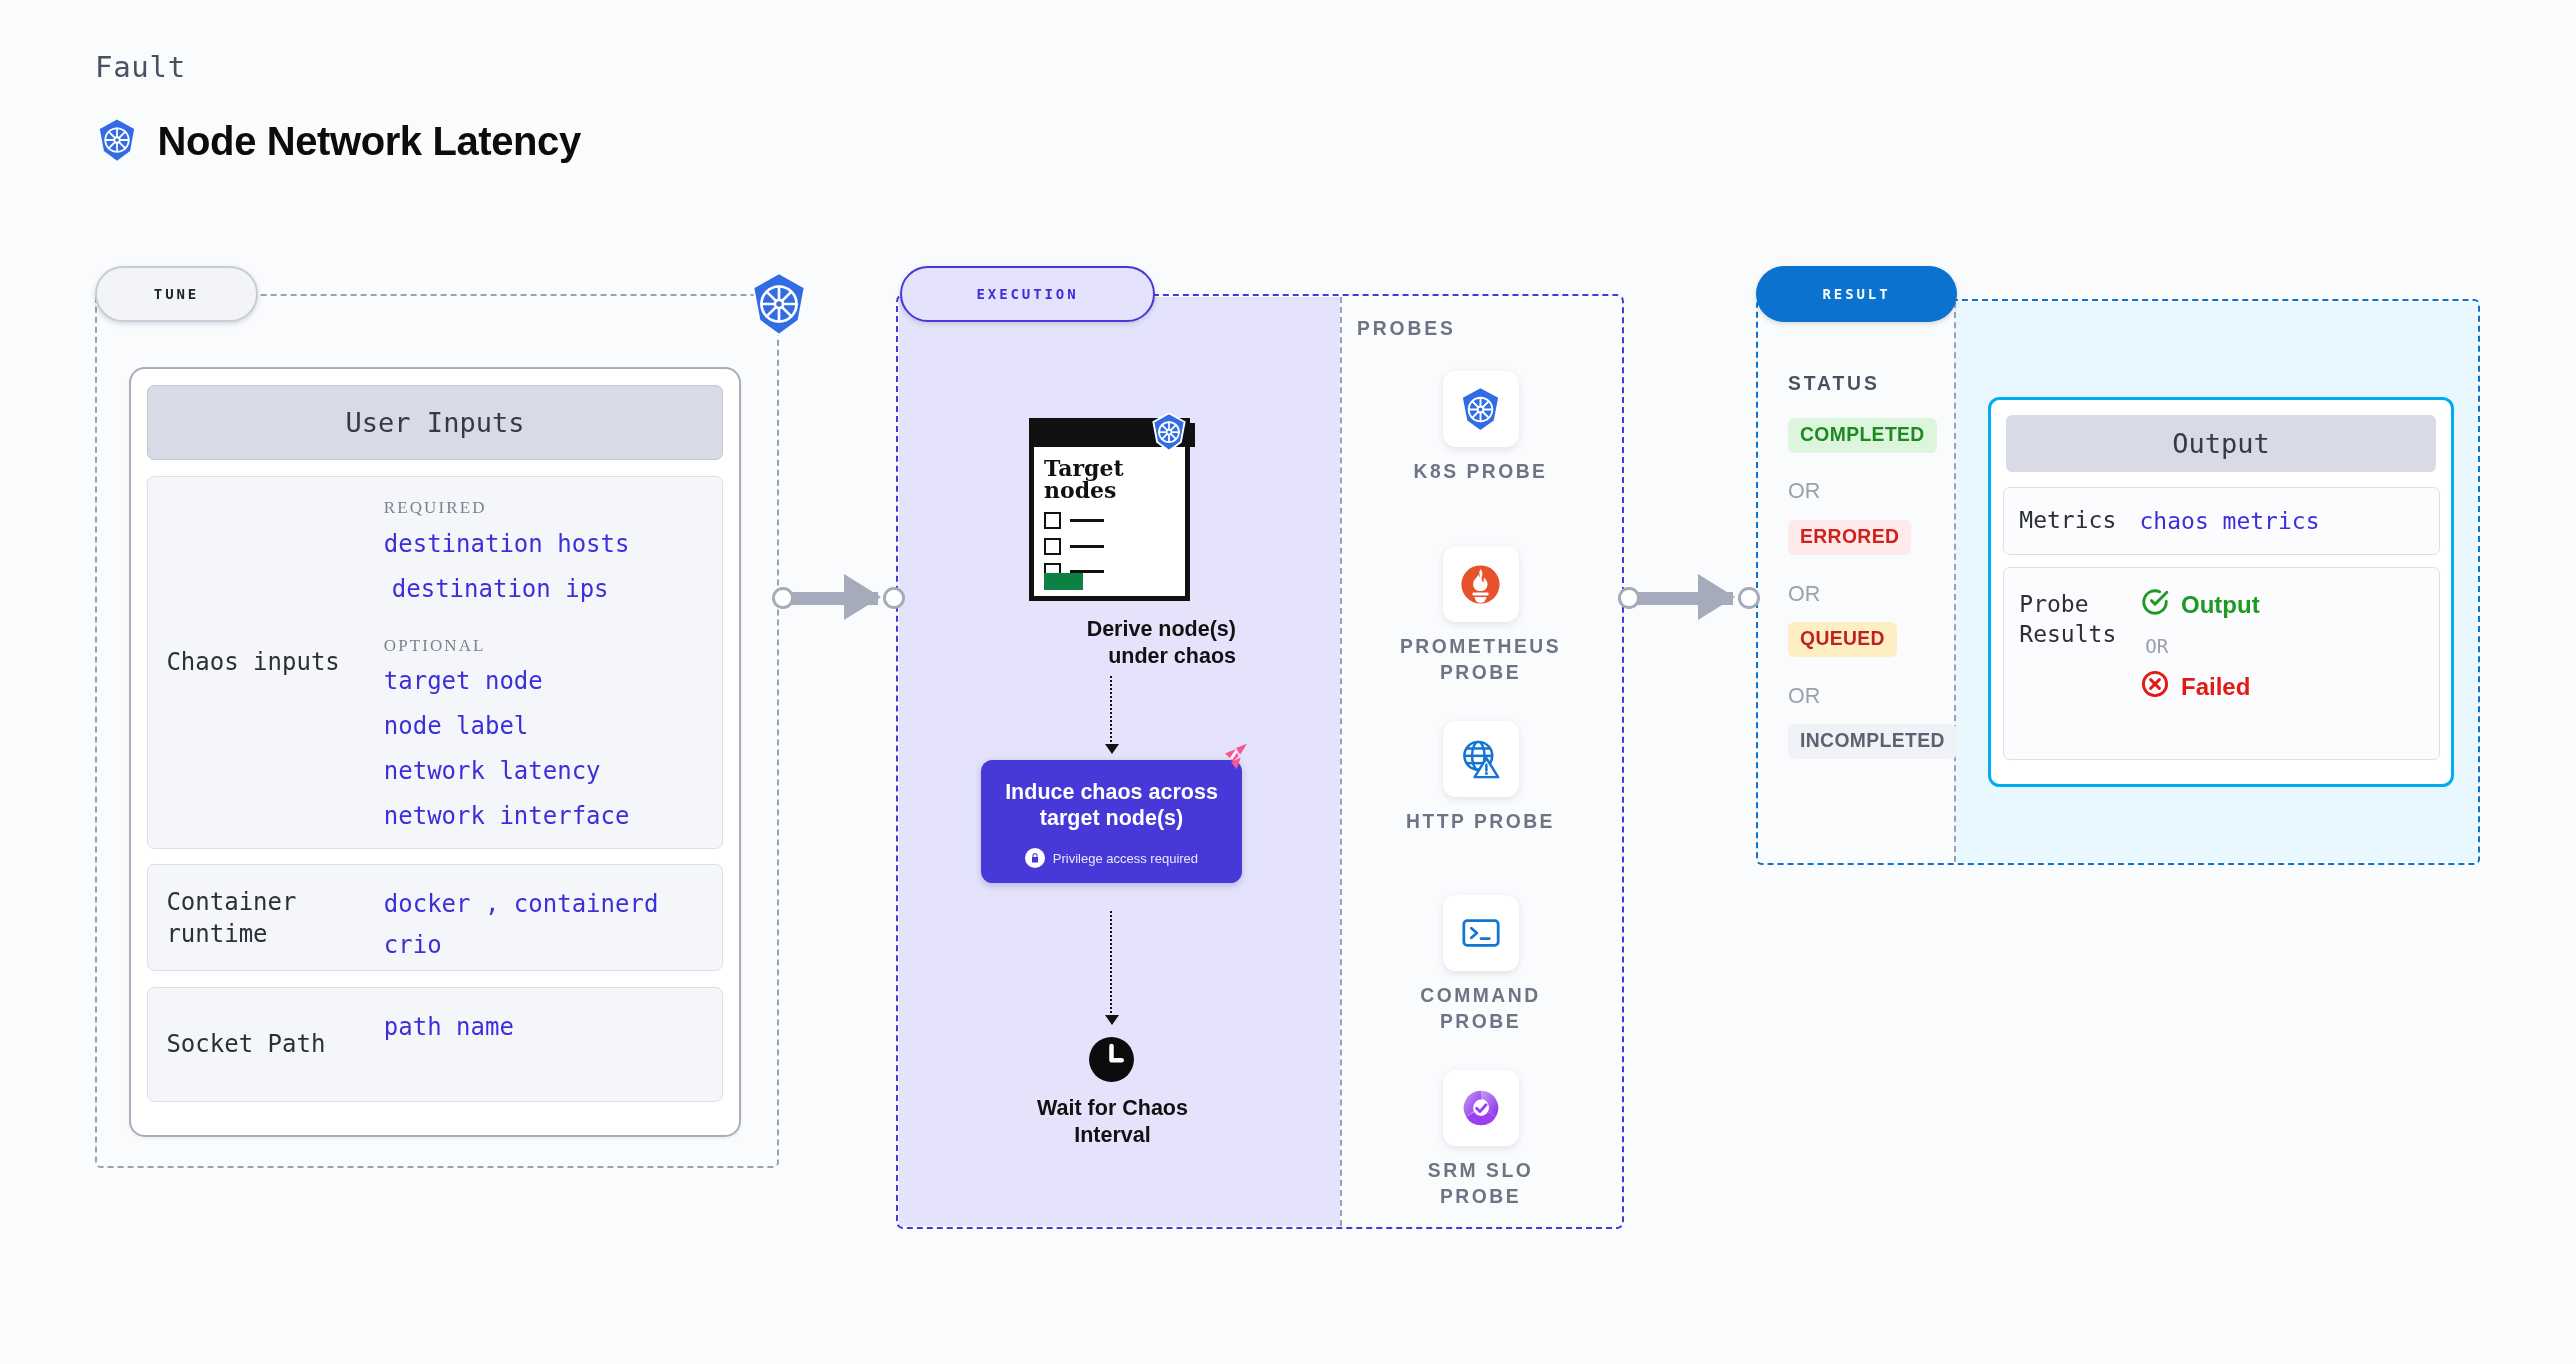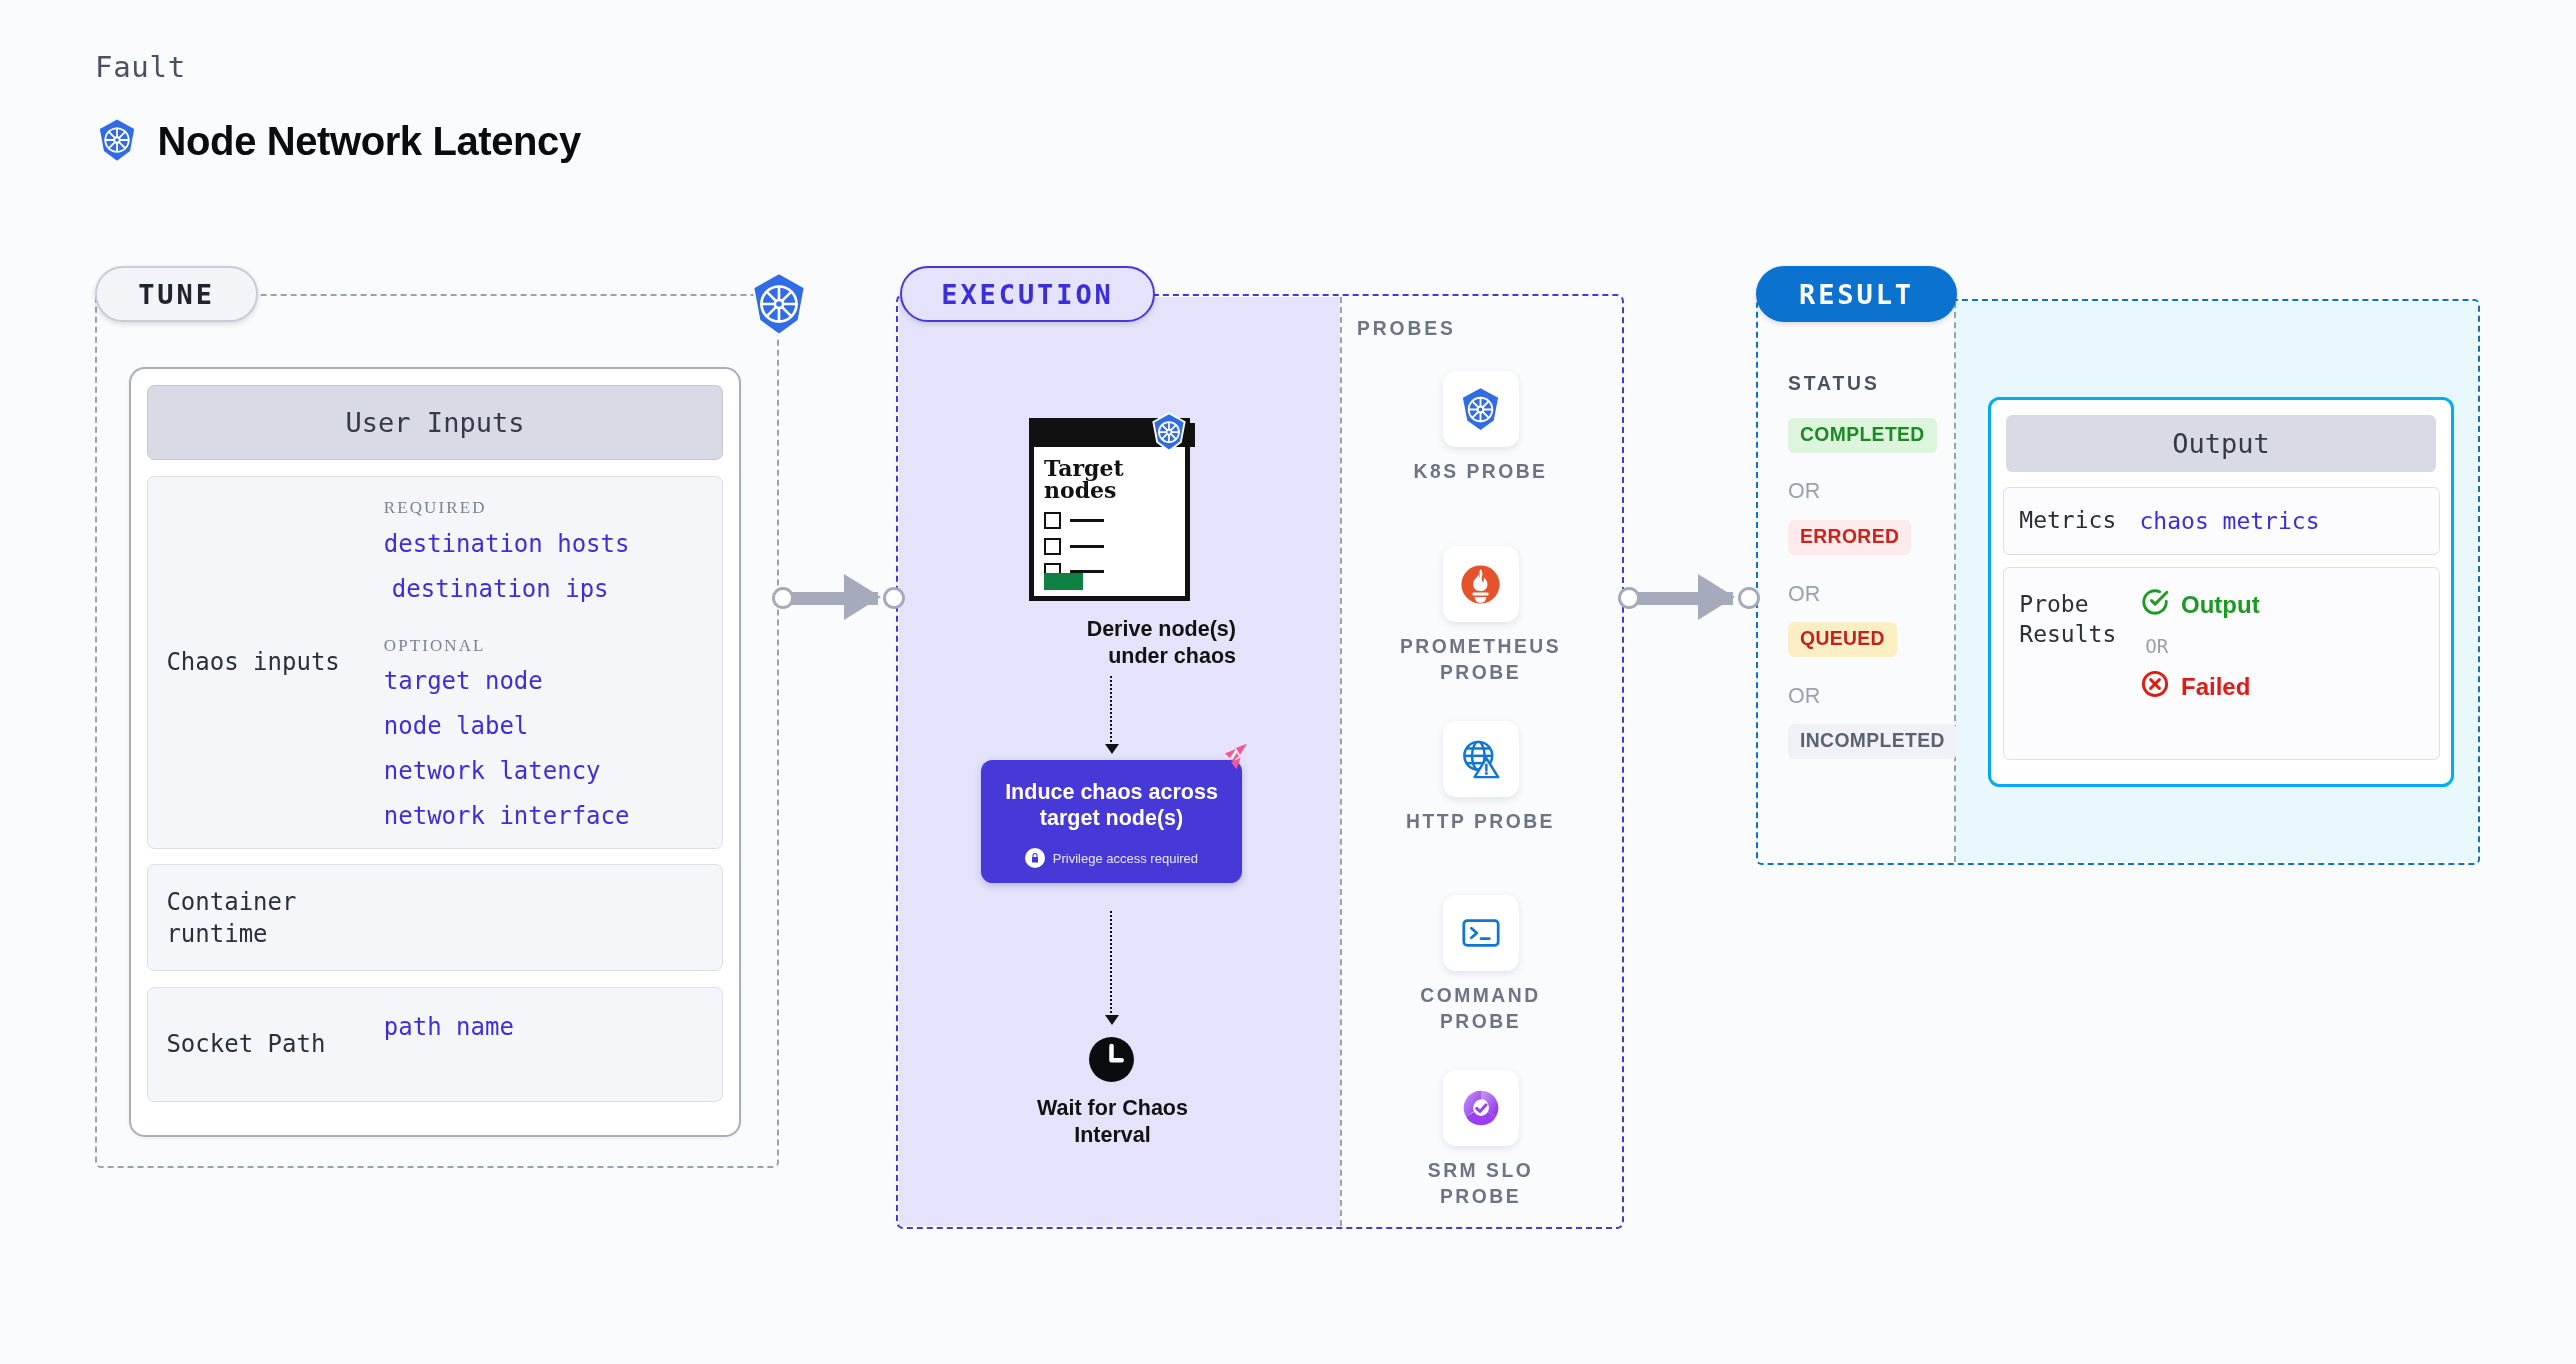--- a/index.html
+++ b/index.html
@@ -17,21 +17,21 @@
   #hdr-fault {
     position:absolute; left:95px; top:50px;
     font-family:"DejaVu Sans Mono","Liberation Mono",monospace;
     font-size:29px; color:#4a5163; letter-spacing:0.7px;
   }
   #hdr-row { position:absolute; left:95px; top:118px; display:flex; align-items:center; gap:18.6px; }
   #hdr-title { font-size:40px; font-weight:bold; color:#0b0c0e; letter-spacing:-0.4px;
                font-family:"Liberation Sans",sans-serif; }
   .pill {
     position:absolute; display:flex; align-items:center; justify-content:center;
-    border-radius:716px; font-size:27px; font-weight:bold; letter-spacing:2.9px;
+    border-radius:716px; font-size:14px; font-weight:bold; letter-spacing:2.9px;
     font-family:"DejaVu Sans Mono","Liberation Mono",monospace;
     z-index:6; box-shadow:0 2.1px 5px rgba(30,35,60,.16);
   }
   #tune-dash {
     position:absolute; left:95px; top:294px; width:684px; height:874px;
     border:2.1px dashed #9aa1b0; border-radius:5.7px; background:transparent;
   }
   #tune-pill {
     left:95px; top:266px; width:163px; height:56px;
     background:#f3f4f8; color:#20242e; border:2.1px solid #c9ccd6;
@@ -257,20 +257,28 @@
       <div class="val">node label</div>
       <div class="val">network latency</div>
       <div class="val">network interface</div>
     </div>
   </div>
 
   <div class="sec" style="height:107px;">
     <div class="sec-label">
       <span>Container runtime</span>
     </div>
+    <div class="sec-vals" style="padding-top:2.9px;">
+      <div class="val" style="margin-bottom:13px;">
+        <span>docker</span>
+        <span class="comma">,</span>
+        <span>containerd</span>
+      </div>
+      <div class="val">crio</div>
+    </div>
   </div>
 
   <div class="sec" style="height:115px;">
     <div class="sec-label">Socket Path</div>
     <div class="sec-vals" style="padding-top:2.9px;">
       <div class="val">path name</div>
     </div>
   </div>
 </div>
 

